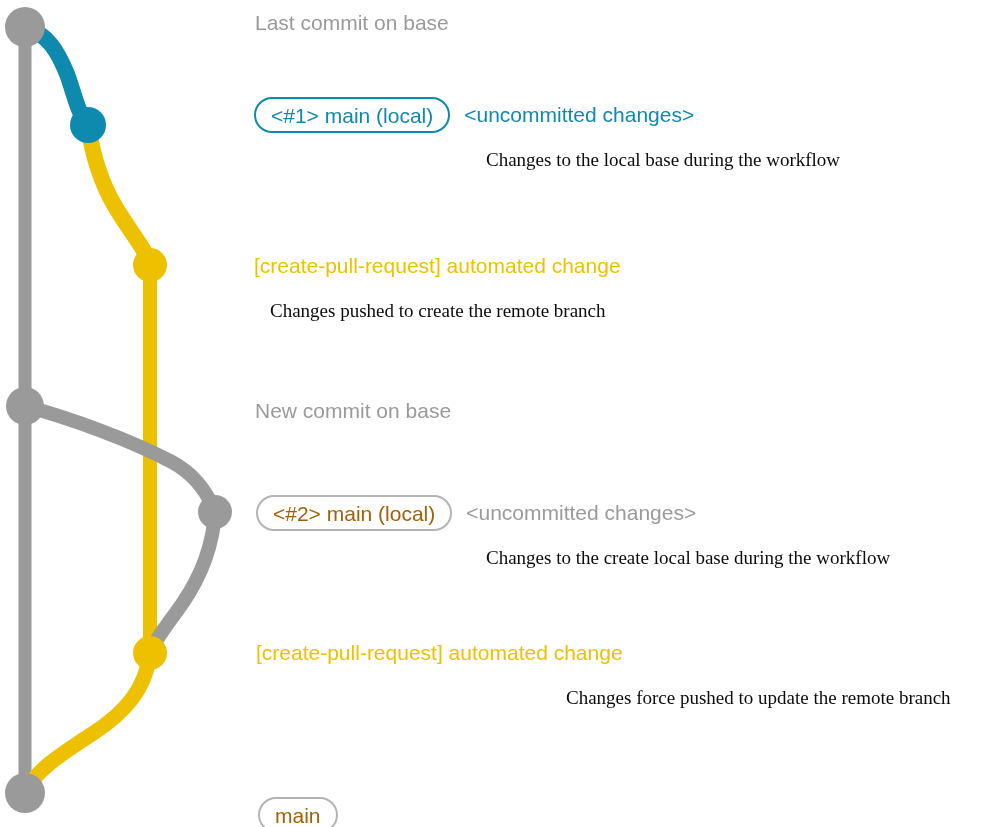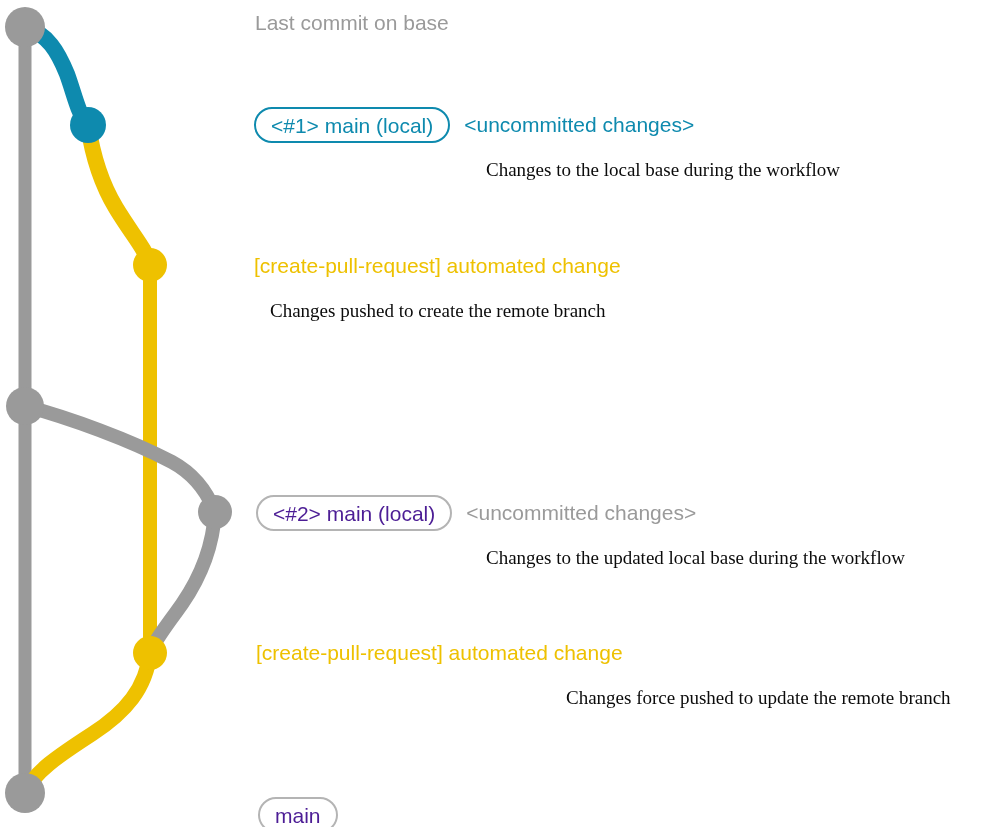--- a/index.html
+++ b/index.html
@@ -42,21 +42,21 @@
     border: 2px solid #9a9a9a;
     border-radius: 19px;
     color: #9a9a9a;
     font-size: 21px;
     line-height: 1;
     white-space: nowrap;
     background: #ffffff;
   }
   .pill.blue   { border-color: #0e8aae; color: #0e8aae; }
   .pill.yellow { border-color: #eec100; color: #eec100; }
-  .pill.gray   { border-color: #b4b4b4; color: #4c1d95; }
+  .pill.gray   { border-color: #b4b4b4; color: #a16207; }
 
   .headline {
     font-size: 21px;
     line-height: 36px;
     white-space: nowrap;
   }
   .headline.blue   { color: #0e8aae; }
   .headline.yellow { color: #eec100; }
   .headline.gray   { color: #9a9a9a; text-align: right; }
 
@@ -66,21 +66,21 @@
   .subtitle {
     font-family: "Liberation Serif", serif;
     font-size: 19px;
     color: #0b0b0b;
     white-space: nowrap;
     margin-top: 16px;
   }
 
   
   #lbl-last-commit   { left: 255px; top: 5px; }
-  #grp-local-1       { left: 254px; top: 107px; }
+  #grp-local-1       { left: 254px; top: 97px; }
   #grp-cpr-1         { left: 254px; top: 248px; }
   #lbl-new-commit    { left: 255px; top: 393px; }
   #grp-local-2       { left: 256px; top: 495px; }
   #grp-cpr-2         { left: 256px; top: 635px; }
   #grp-merge         { left: 258px; top: 797px; }
 
   #grp-cpr-1 .subtitle { margin-left: 16px; }
   #grp-local-1 .subtitle { margin-left: 232px; }
   #grp-local-2 .subtitle { margin-left: 230px; }
   #grp-cpr-2 .subtitle { margin-left: 310px; }
@@ -129,28 +129,31 @@
 
   <div class="row" id="grp-cpr-1">
     <div class="block">
       <div class="block-top">
         <span class="headline yellow">[create-pull-request] automated change</span>
       </div>
       <div class="subtitle">Changes pushed to create the remote branch</div>
     </div>
   </div>
 
+  <div class="row" id="lbl-new-commit">
+    <div class="headline gray">New commit on base</div>
+  </div>
 
   <div class="row" id="grp-local-2">
     <div class="block">
       <div class="block-top">
         <span class="pill gray">&lt;#2&gt; main (local)</span>
         <span class="headline gray">&lt;uncommitted changes&gt;</span>
       </div>
-      <div class="subtitle">Changes to the updated local base during the workflow</div>
+      <div class="subtitle">Changes to the create local base during the workflow</div>
     </div>
   </div>
 
   <div class="row" id="grp-cpr-2">
     <div class="block">
       <div class="block-top">
         <span class="headline yellow">[create-pull-request] automated change</span>
       </div>
       <div class="subtitle">Changes force pushed to update the remote branch</div>
     </div>

